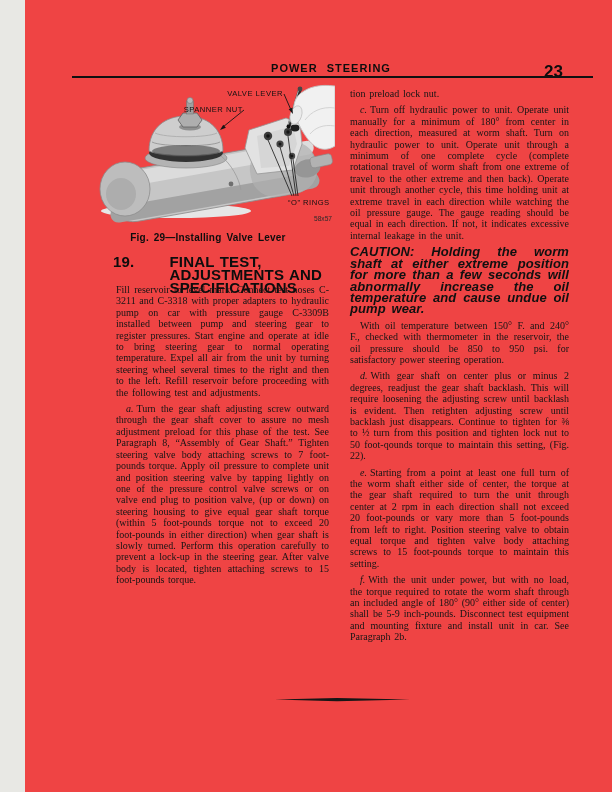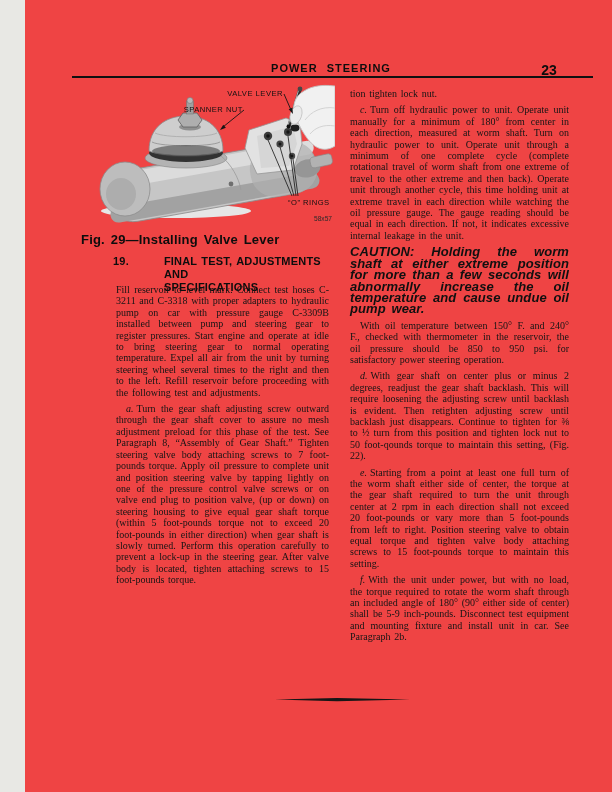--- a/index.html
+++ b/index.html
@@ -2,31 +2,31 @@
 <html><head>
 <meta charset="utf-8">
 <style>
   html,body{margin:0;padding:0;background:#e8e8e4;}
   .page{position:relative;width:612px;height:792px;background:#ef4444;overflow:hidden;
         font-family:"Liberation Serif", serif;color:#141414;margin-left:25px;}
   
   .hdr-title{position:absolute;top:62px;left:0;width:612px;text-align:center;
         font-family:"Liberation Sans", sans-serif;font-weight:bold;font-size:11px;
         letter-spacing:1px;word-spacing:5px;color:#0d0d0d;}
-  .hdr-page{position:absolute;top:62px;left:510px;width:28px;text-align:center;
-        font-family:"Liberation Sans", sans-serif;font-weight:bold;font-size:14px;color:#0d0d0d;}
+  .hdr-page{position:absolute;top:62px;left:510px;width:28px;text-align:right;
+        font-family:"Liberation Sans", sans-serif;font-weight:bold;font-size:17px;color:#0d0d0d;}
   .hdr-rule{position:absolute;top:76px;left:47px;width:521px;height:2px;background:#101010;}
   
   .figure{position:absolute;top:84px;left:56px;width:254px;height:142px;}
-  .fig-caption{position:absolute;top:232px;left:56px;width:254px;text-align:left;
-        font-family:"Liberation Sans", sans-serif;font-weight:bold;font-size:13px;
+  .fig-caption{position:absolute;top:232px;left:56px;width:254px;text-align:center;
+        font-family:"Liberation Sans", sans-serif;font-weight:bold;font-size:10px;
         word-spacing:2px;letter-spacing:.2px;color:#0d0d0d;}
   
   .sec-head{position:absolute;top:255px;left:88px;width:220px;display:flex;gap:7px;
-        font-family:"Liberation Sans", sans-serif;font-weight:bold;font-size:11px;
+        font-family:"Liberation Sans", sans-serif;font-weight:bold;font-size:15px;
         line-height:13px;letter-spacing:.2px;word-spacing:1px;color:#0d0d0d;}
   .sec-lines span{display:block;padding-left:28px;}
   
   .col{position:absolute;font-size:10px;line-height:11.4px;text-align:justify;
         word-spacing:1.2px;color:#151515;}
   .col-left{top:284px;left:91px;width:213px;}
   .col-right{top:88px;left:325px;width:219px;}
   .col p{margin:0;}
   .col p + p{margin-top:5px;}
   .indent{text-indent:10px;}
@@ -132,21 +132,21 @@
       <span>SPECIFICATIONS</span>
     </span>
   </div>
 
   <div class="col col-left">
     <p>Fill reservoir to level mark. Connect test hoses C-3211 and C-3318 with proper adapters to hydraulic pump on car with pressure gauge C-3309B installed between pump and steering gear to register pressures. Start engine and operate at idle to bring steering gear to normal operating temperature. Expel all air from the unit by turning steering wheel several times to the right and then to the left. Refill reservoir before proceeding with the following test and adjustments.</p>
     <p class="indent"><span class="plabel">a.</span><span>Turn the gear shaft adjusting screw outward through the gear shaft cover to assure no mesh adjustment preload for this phase of the test. See Paragraph 8, “Assembly of Gear Shaft.” Tighten steering valve body attaching screws to 7 foot-pounds torque. Apply oil pressure to complete unit and position steering valve by tapping lightly on one of the pressure control valve screws or on valve end plug to position valve, (up or down) on steering housing to give equal gear shaft torque (within 5 foot-pounds torque not to exceed 20 foot-pounds in either direction) when gear shaft is slowly turned. Perform this operation carefully to prevent a lock-up in the steering gear. After valve body is located, tighten attaching screws to 15 foot-pounds torque.</span></p>
   </div>
 
   <div class="col col-right">
-    <p>tion tighten lock nut.</p>
+    <p>tion preload lock nut.</p>
     <p class="indent"><span class="plabel">c.</span><span>Turn off hydraulic power to unit. Operate unit manually for a minimum of 180° from center in each direction, measured at worm shaft. Turn on hydraulic power to unit. Operate unit through a minimum of one complete cycle (complete rotational travel of worm shaft from one extreme of travel to the other extreme and then back). Operate unit through another cycle, this time holding unit at extreme travel in each direction while watching the oil pressure gauge. The gauge reading should be equal in each direction. If not, it indicates excessive internal leakage in the unit.</span></p>
     <p class="caution">CAUTION: Holding the worm shaft at either extreme position for more than a few seconds will abnormally increase the oil temperature and cause undue oil pump wear.</p>
     <p class="indent">With oil temperature between 150° F. and 240° F., checked with thermometer in the reservoir, the oil pressure should be 850 to 950 psi. for satisfactory power steering operation.</p>
     <p class="indent"><span class="plabel">d.</span><span>With gear shaft on center plus or minus 2 degrees, readjust the gear shaft backlash. This will require loosening the adjusting screw until backlash is evident. Then retighten adjusting screw until backlash just disappears. Continue to tighten for ⅜ to ½ turn from this position and tighten lock nut to 50 foot-qounds torque to maintain this setting, (Fig. 22).</span></p>
     <p class="indent"><span class="plabel">e.</span><span>Starting from a point at least one full turn of the worm shaft either side of center, the torque at the gear shaft required to turn the unit through center at 2 rpm in each direction shall not exceed 20 foot-pounds or vary more than 5 foot-pounds from left to right. Position steering valve to obtain equal torque and tighten valve body attaching screws to 15 foot-pounds torque to maintain this setting.</span></p>
     <p class="indent"><span class="plabel">f.</span><span>With the unit under power, but with no load, the torque required to rotate the worm shaft through an included angle of 180° (90° either side of center) shall be 5-9 inch-pounds. Disconnect test equipment and mounting fixture and install unit in car. See Paragraph 2b.</span></p>
   </div>
 
   <div class="end-divider">
     <svg width="135" height="4" viewBox="0 0 135 4">

